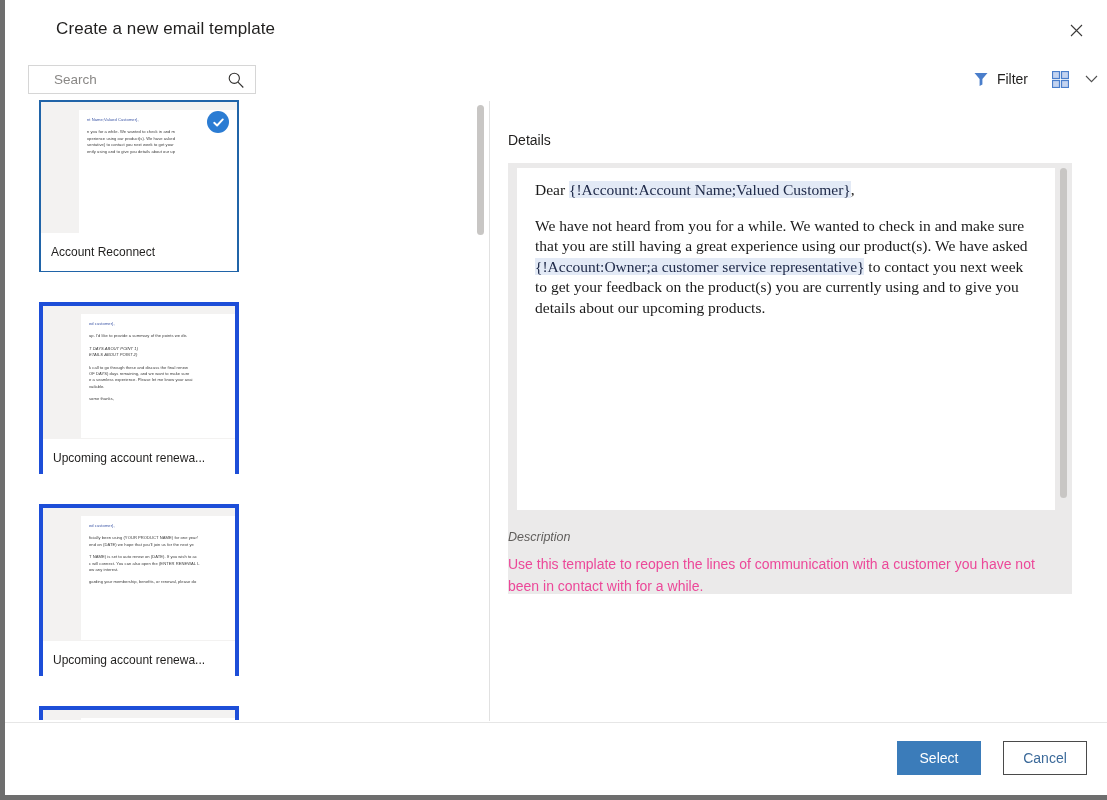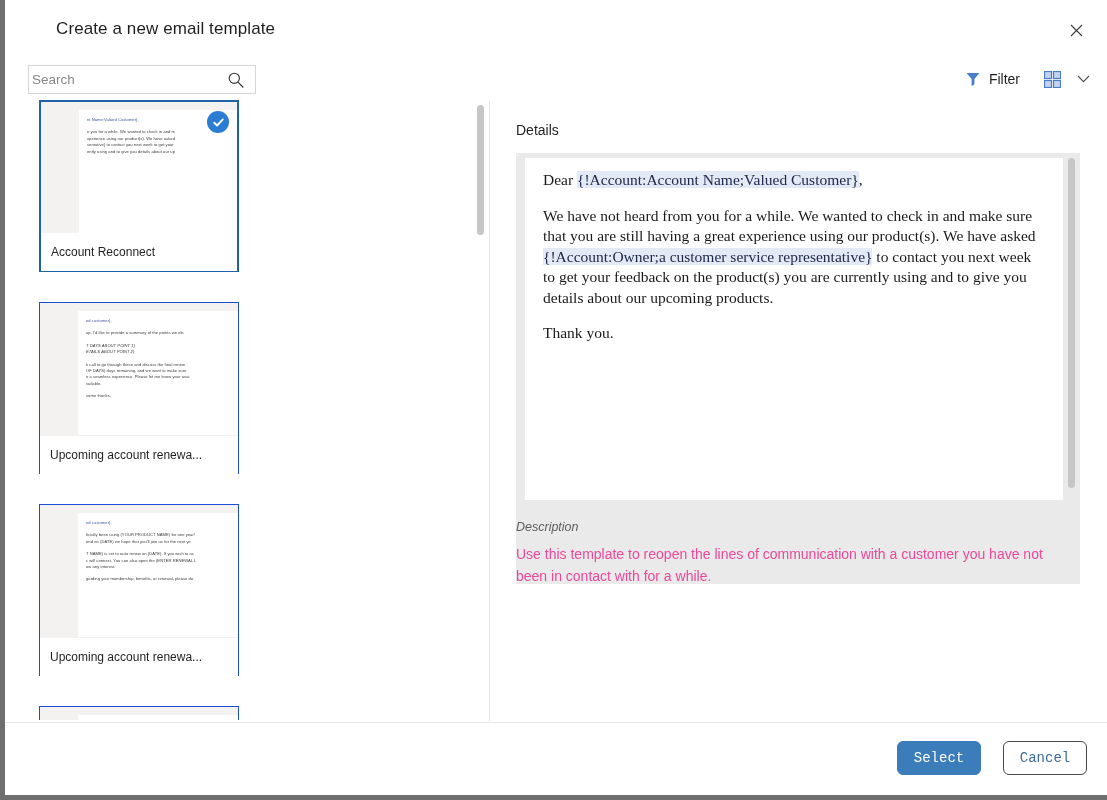--- a/index.html
+++ b/index.html
@@ -70,38 +70,38 @@
     background: #ffffff;
     box-sizing: border-box;
     display: flex;
     align-items: center;
     cursor: text;
   }
   #search-input {
     border: none;
     outline: none;
     background: transparent;
-    margin-left: 3px;
+    margin-left: 25px;
     width: 160px;
     font-family: "Liberation Sans", sans-serif;
     font-size: 13.5px;
     color: #323130;
     padding: 0;
   }
   #search-input::placeholder { color: #8a8886; opacity: 1; }
   #search-icon {
     position: absolute;
     right: 10px;
     top: 5px;
     width: 18px; height: 18px;
   }
 
   #toolbar-right {
     position: absolute;
-    right: 12px;
+    right: 4px;
     top: 64px;
     display: flex;
     align-items: center;
     height: 30px;
   }
   #filter-button {
     display: flex;
     align-items: center;
     cursor: pointer;
     height: 30px;
@@ -161,21 +161,21 @@
     flex-wrap: wrap;
     padding-left: 34px;
     box-sizing: border-box;
   }
   .tpl-card {
     width: 200px;
     height: 172px;
     margin: 0 20px 30px 0;
     background: #ffffff;
     box-sizing: border-box;
-    border: 1px solid #1d4ed8;
+    border: 4px solid #1d4ed8;
     cursor: pointer;
     position: relative;
   }
   .tpl-card.selected {
     border: 2px solid #2064a8;
     box-shadow: 0 0 0 0 transparent;
   }
   .tpl-thumb {
     position: relative;
     height: 133px;
@@ -246,24 +246,23 @@
     width: 7px;
     height: 130px;
     background: #c8c6c4;
     border-radius: 4px;
   }
 
   
   #details-panel {
     position: absolute;
     left: 503px;
-    top: 0px;
+    top: 10px;
     width: 570px;
     height: 620px;
-    margin-left: 8px;
   }
   #details-heading {
     position: absolute;
     left: 0;
     top: 22px;
     font-size: 14px;
     color: #201f1e;
   }
   #preview-frame {
     position: absolute;
@@ -341,29 +340,28 @@
   #footer-actions {
     position: absolute;
     right: 20px;
     top: 18px;
     display: flex;
     align-items: center;
   }
   .btn {
     height: 34px;
     min-width: 84px;
-    font-family: Liberation Mono, monospace;
+    font-family: Liberation Sans, sans-serif;
     font-size: 14px;
     cursor: pointer;
     box-sizing: border-box;
     display: flex;
     align-items: center;
     justify-content: center;
     padding: 0 16px;
-    border-radius: 6px;
   }
   #select-button {
     background: #3b7cba;
     color: #ffffff;
     border: 1px solid #3b7cba;
     width: 84px;
   }
   #cancel-button {
     background: #ffffff;
     color: #4a6versus;
@@ -489,21 +487,20 @@
       <div id="gallery-scroll-thumb" style="top: 5px; height: 130px;"></div>
     </div>
 
     <div id="details-panel">
       <div id="details-heading">Details</div>
 
       <div id="preview-frame">
         <div id="preview-doc">
           <p><span>Dear </span><span class="merge-token">{!Account:Account Name;Valued Customer}</span><span>,</span></p>
           <p><span>We have not heard from you for a while. We wanted to check in and make sure that you are still having a great experience using our product(s). We have asked </span><span class="merge-token">{!Account:Owner;a customer service representative}</span><span> to contact you next week to get your feedback on the product(s) you are currently using and to give you details about our upcoming products.</span></p>
-          <p>Thank you.</p>
         </div>
         <div id="preview-scrollbar">
           <div id="preview-scroll-thumb"></div>
         </div>
       </div>
 
       <div id="description-heading">Description</div>
       <div id="description-text">Use this template to reopen the lines of communication with a customer you have not been in contact with for a while.</div>
     </div>
   </div>

